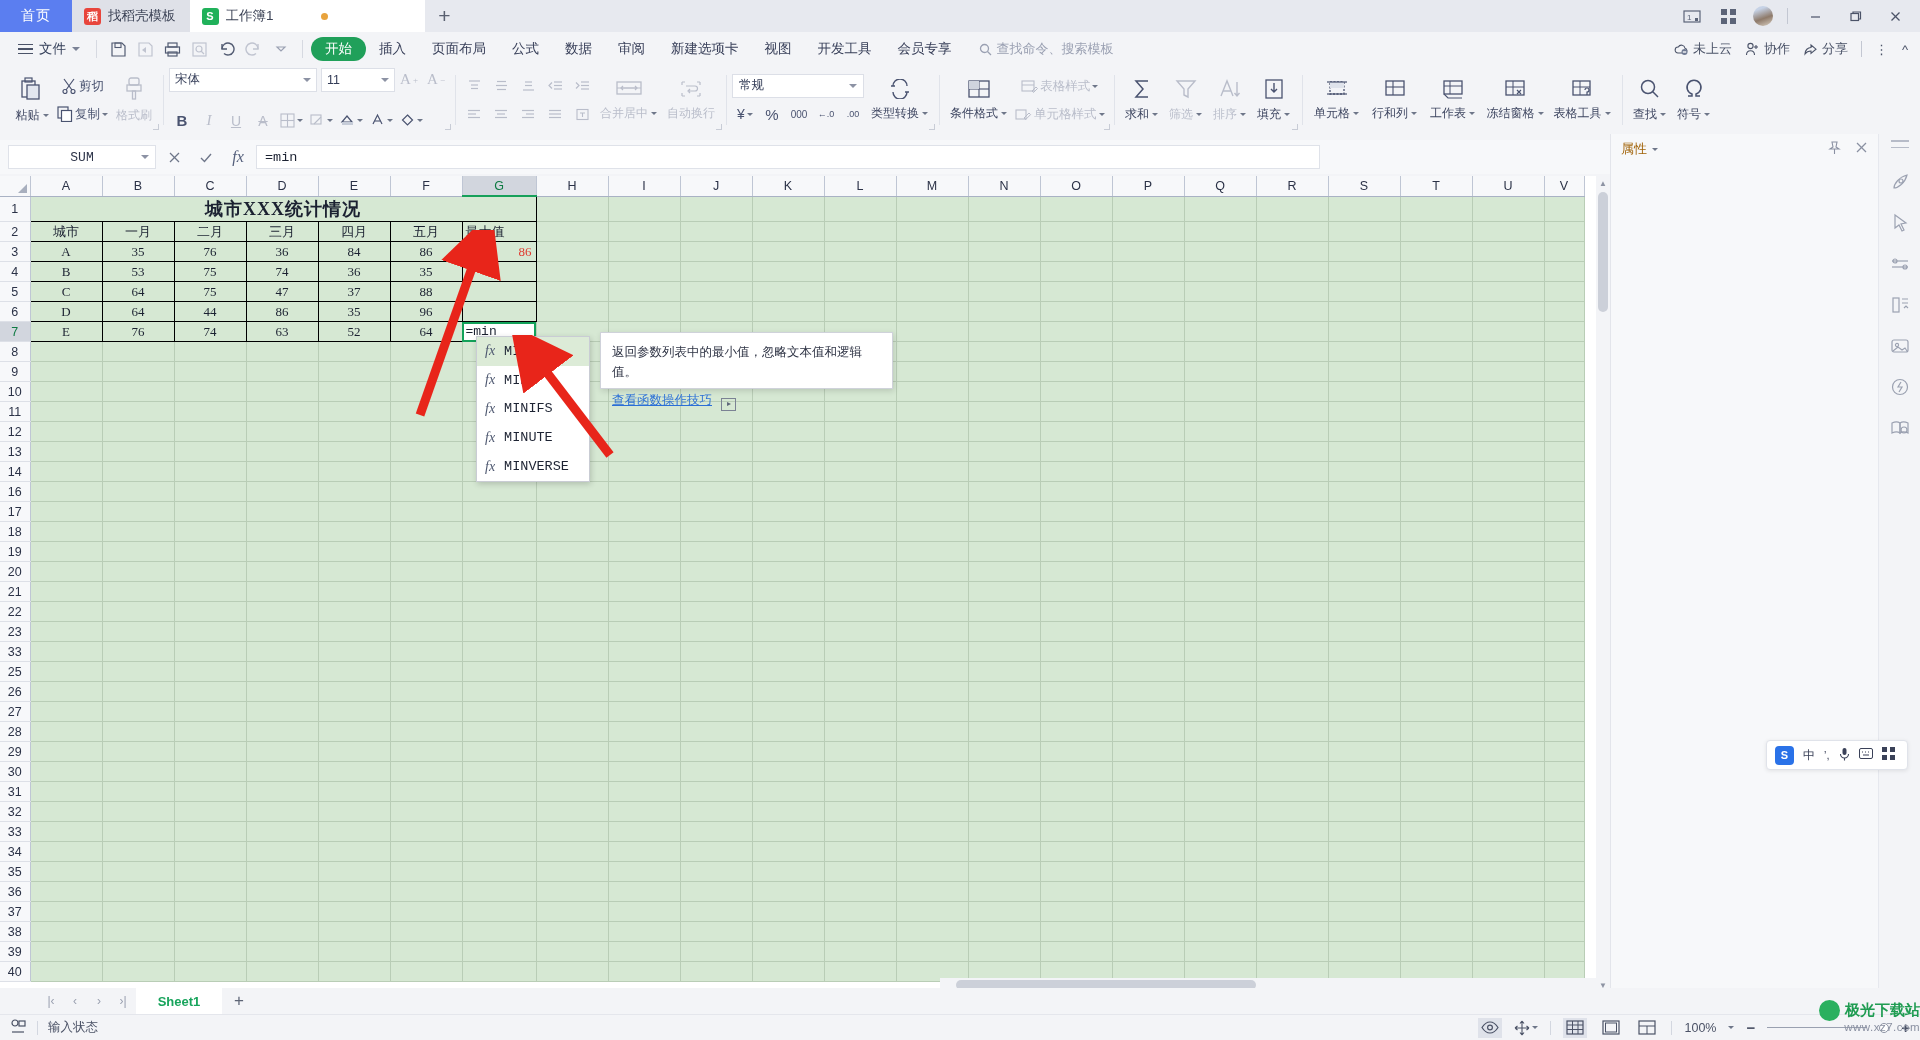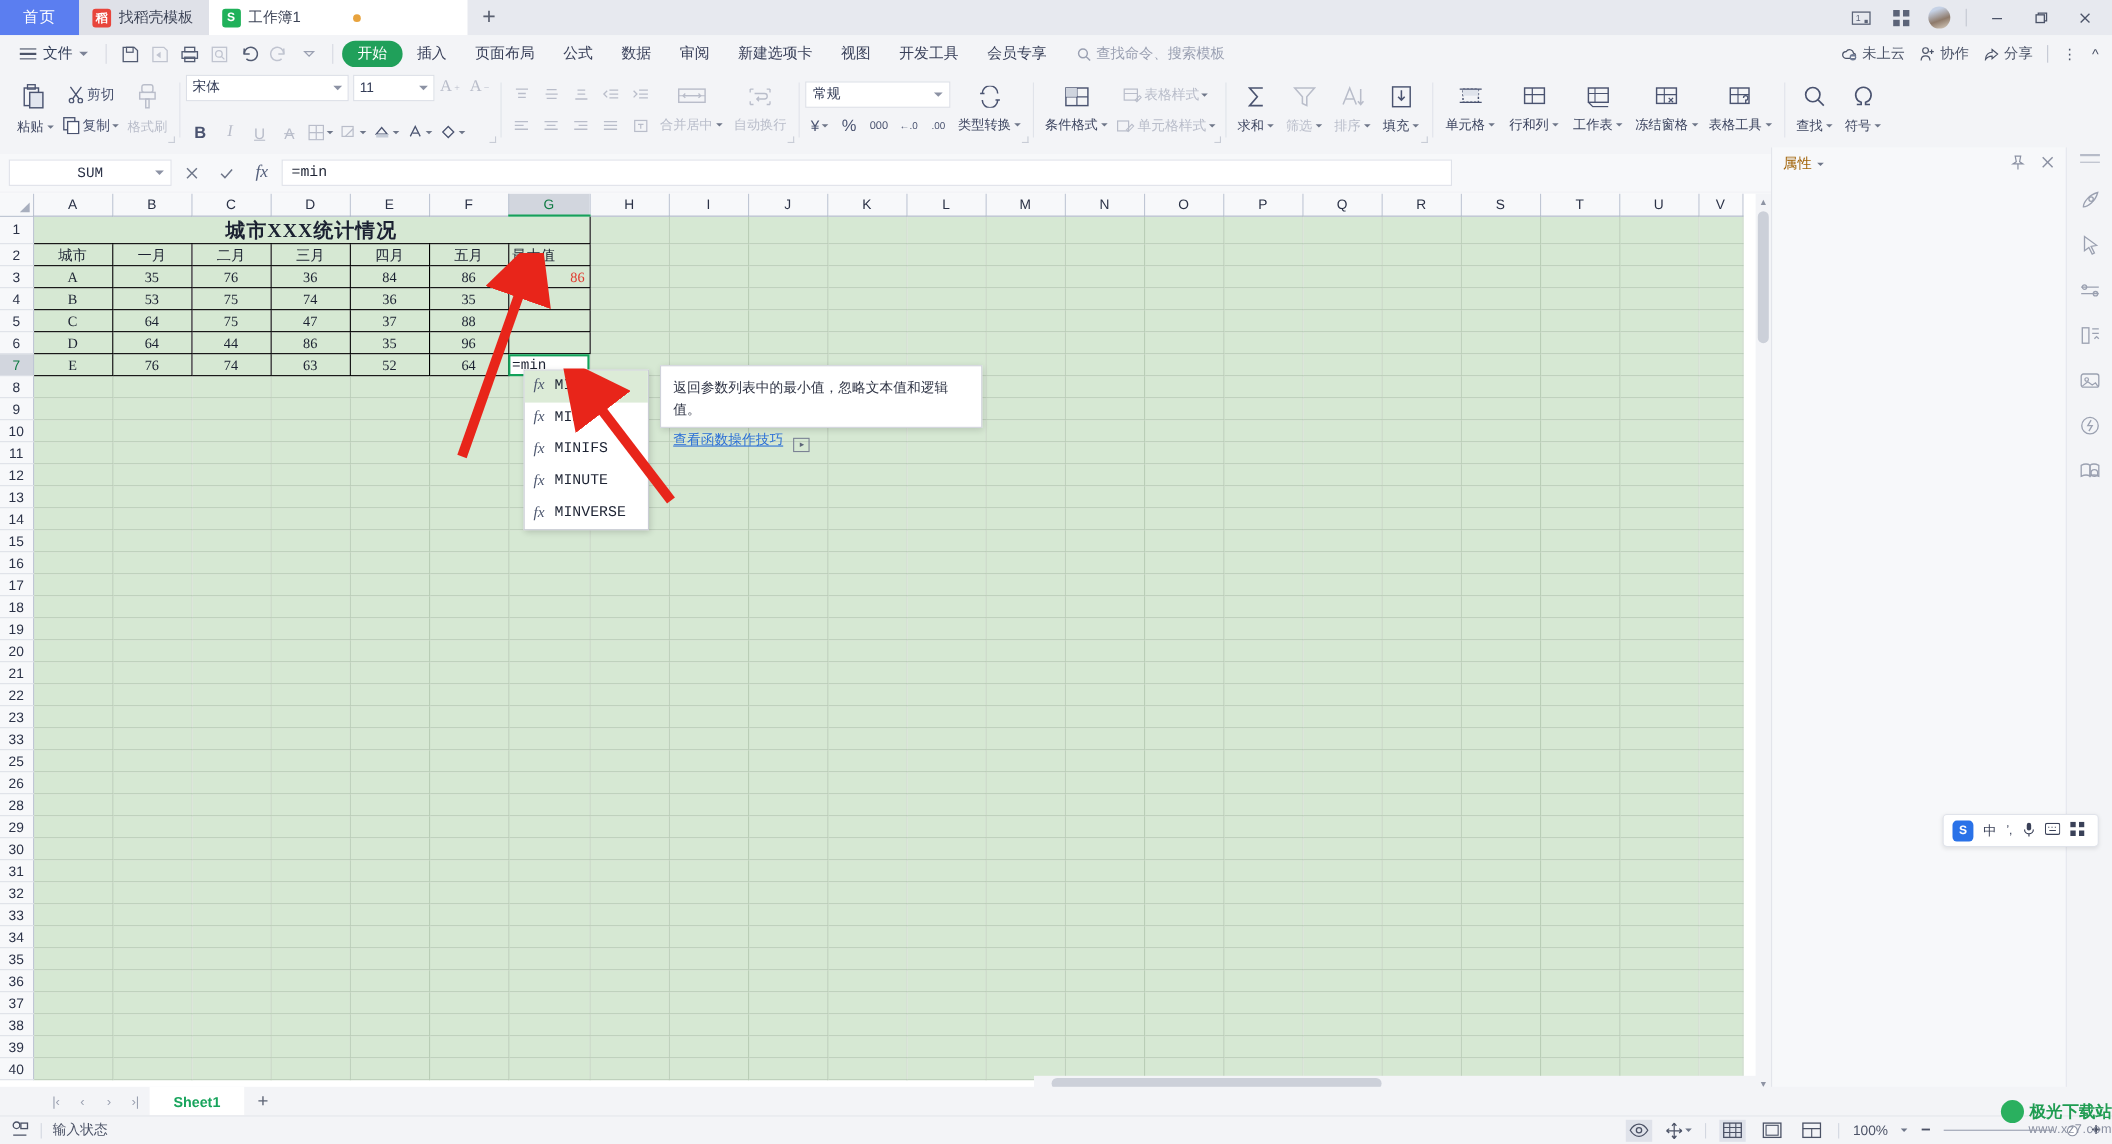--- a/index.html
+++ b/index.html
@@ -1292,45 +1292,20 @@
             <td class="cell"></td>
             <td class="cell"></td>
             <td class="cell"></td>
             <td class="cell"></td>
             <td class="cell"></td>
             <td class="cell"></td>
             <td class="cell"></td>
             <td class="cell"></td>
           </tr>
           <tr style="height: 20px;">
-            <td class="rowhdr">15</td>
-            <td class="cell"></td>
-            <td class="cell"></td>
-            <td class="cell"></td>
-            <td class="cell"></td>
-            <td class="cell"></td>
-            <td class="cell"></td>
-            <td class="cell"></td>
-            <td class="cell"></td>
-            <td class="cell"></td>
-            <td class="cell"></td>
-            <td class="cell"></td>
-            <td class="cell"></td>
-            <td class="cell"></td>
-            <td class="cell"></td>
-            <td class="cell"></td>
-            <td class="cell"></td>
-            <td class="cell"></td>
-            <td class="cell"></td>
-            <td class="cell"></td>
-            <td class="cell"></td>
-            <td class="cell"></td>
-            <td class="cell"></td>
-          </tr>
-          <tr style="height: 20px;">
             <td class="rowhdr">16</td>
             <td class="cell"></td>
             <td class="cell"></td>
             <td class="cell"></td>
             <td class="cell"></td>
             <td class="cell"></td>
             <td class="cell"></td>
             <td class="cell"></td>
             <td class="cell"></td>
             <td class="cell"></td>
@@ -1568,20 +1543,45 @@
             <td class="cell"></td>
             <td class="cell"></td>
             <td class="cell"></td>
             <td class="cell"></td>
             <td class="cell"></td>
             <td class="cell"></td>
             <td class="cell"></td>
           </tr>
           <tr style="height: 20px;">
             <td class="rowhdr">26</td>
+            <td class="cell"></td>
+            <td class="cell"></td>
+            <td class="cell"></td>
+            <td class="cell"></td>
+            <td class="cell"></td>
+            <td class="cell"></td>
+            <td class="cell"></td>
+            <td class="cell"></td>
+            <td class="cell"></td>
+            <td class="cell"></td>
+            <td class="cell"></td>
+            <td class="cell"></td>
+            <td class="cell"></td>
+            <td class="cell"></td>
+            <td class="cell"></td>
+            <td class="cell"></td>
+            <td class="cell"></td>
+            <td class="cell"></td>
+            <td class="cell"></td>
+            <td class="cell"></td>
+            <td class="cell"></td>
+            <td class="cell"></td>
+          </tr>
+          <tr style="height: 20px;">
+            <td class="rowhdr">27</td>
             <td class="cell"></td>
             <td class="cell"></td>
             <td class="cell"></td>
             <td class="cell"></td>
             <td class="cell"></td>
             <td class="cell"></td>
             <td class="cell"></td>
             <td class="cell"></td>
             <td class="cell"></td>
             <td class="cell"></td>

